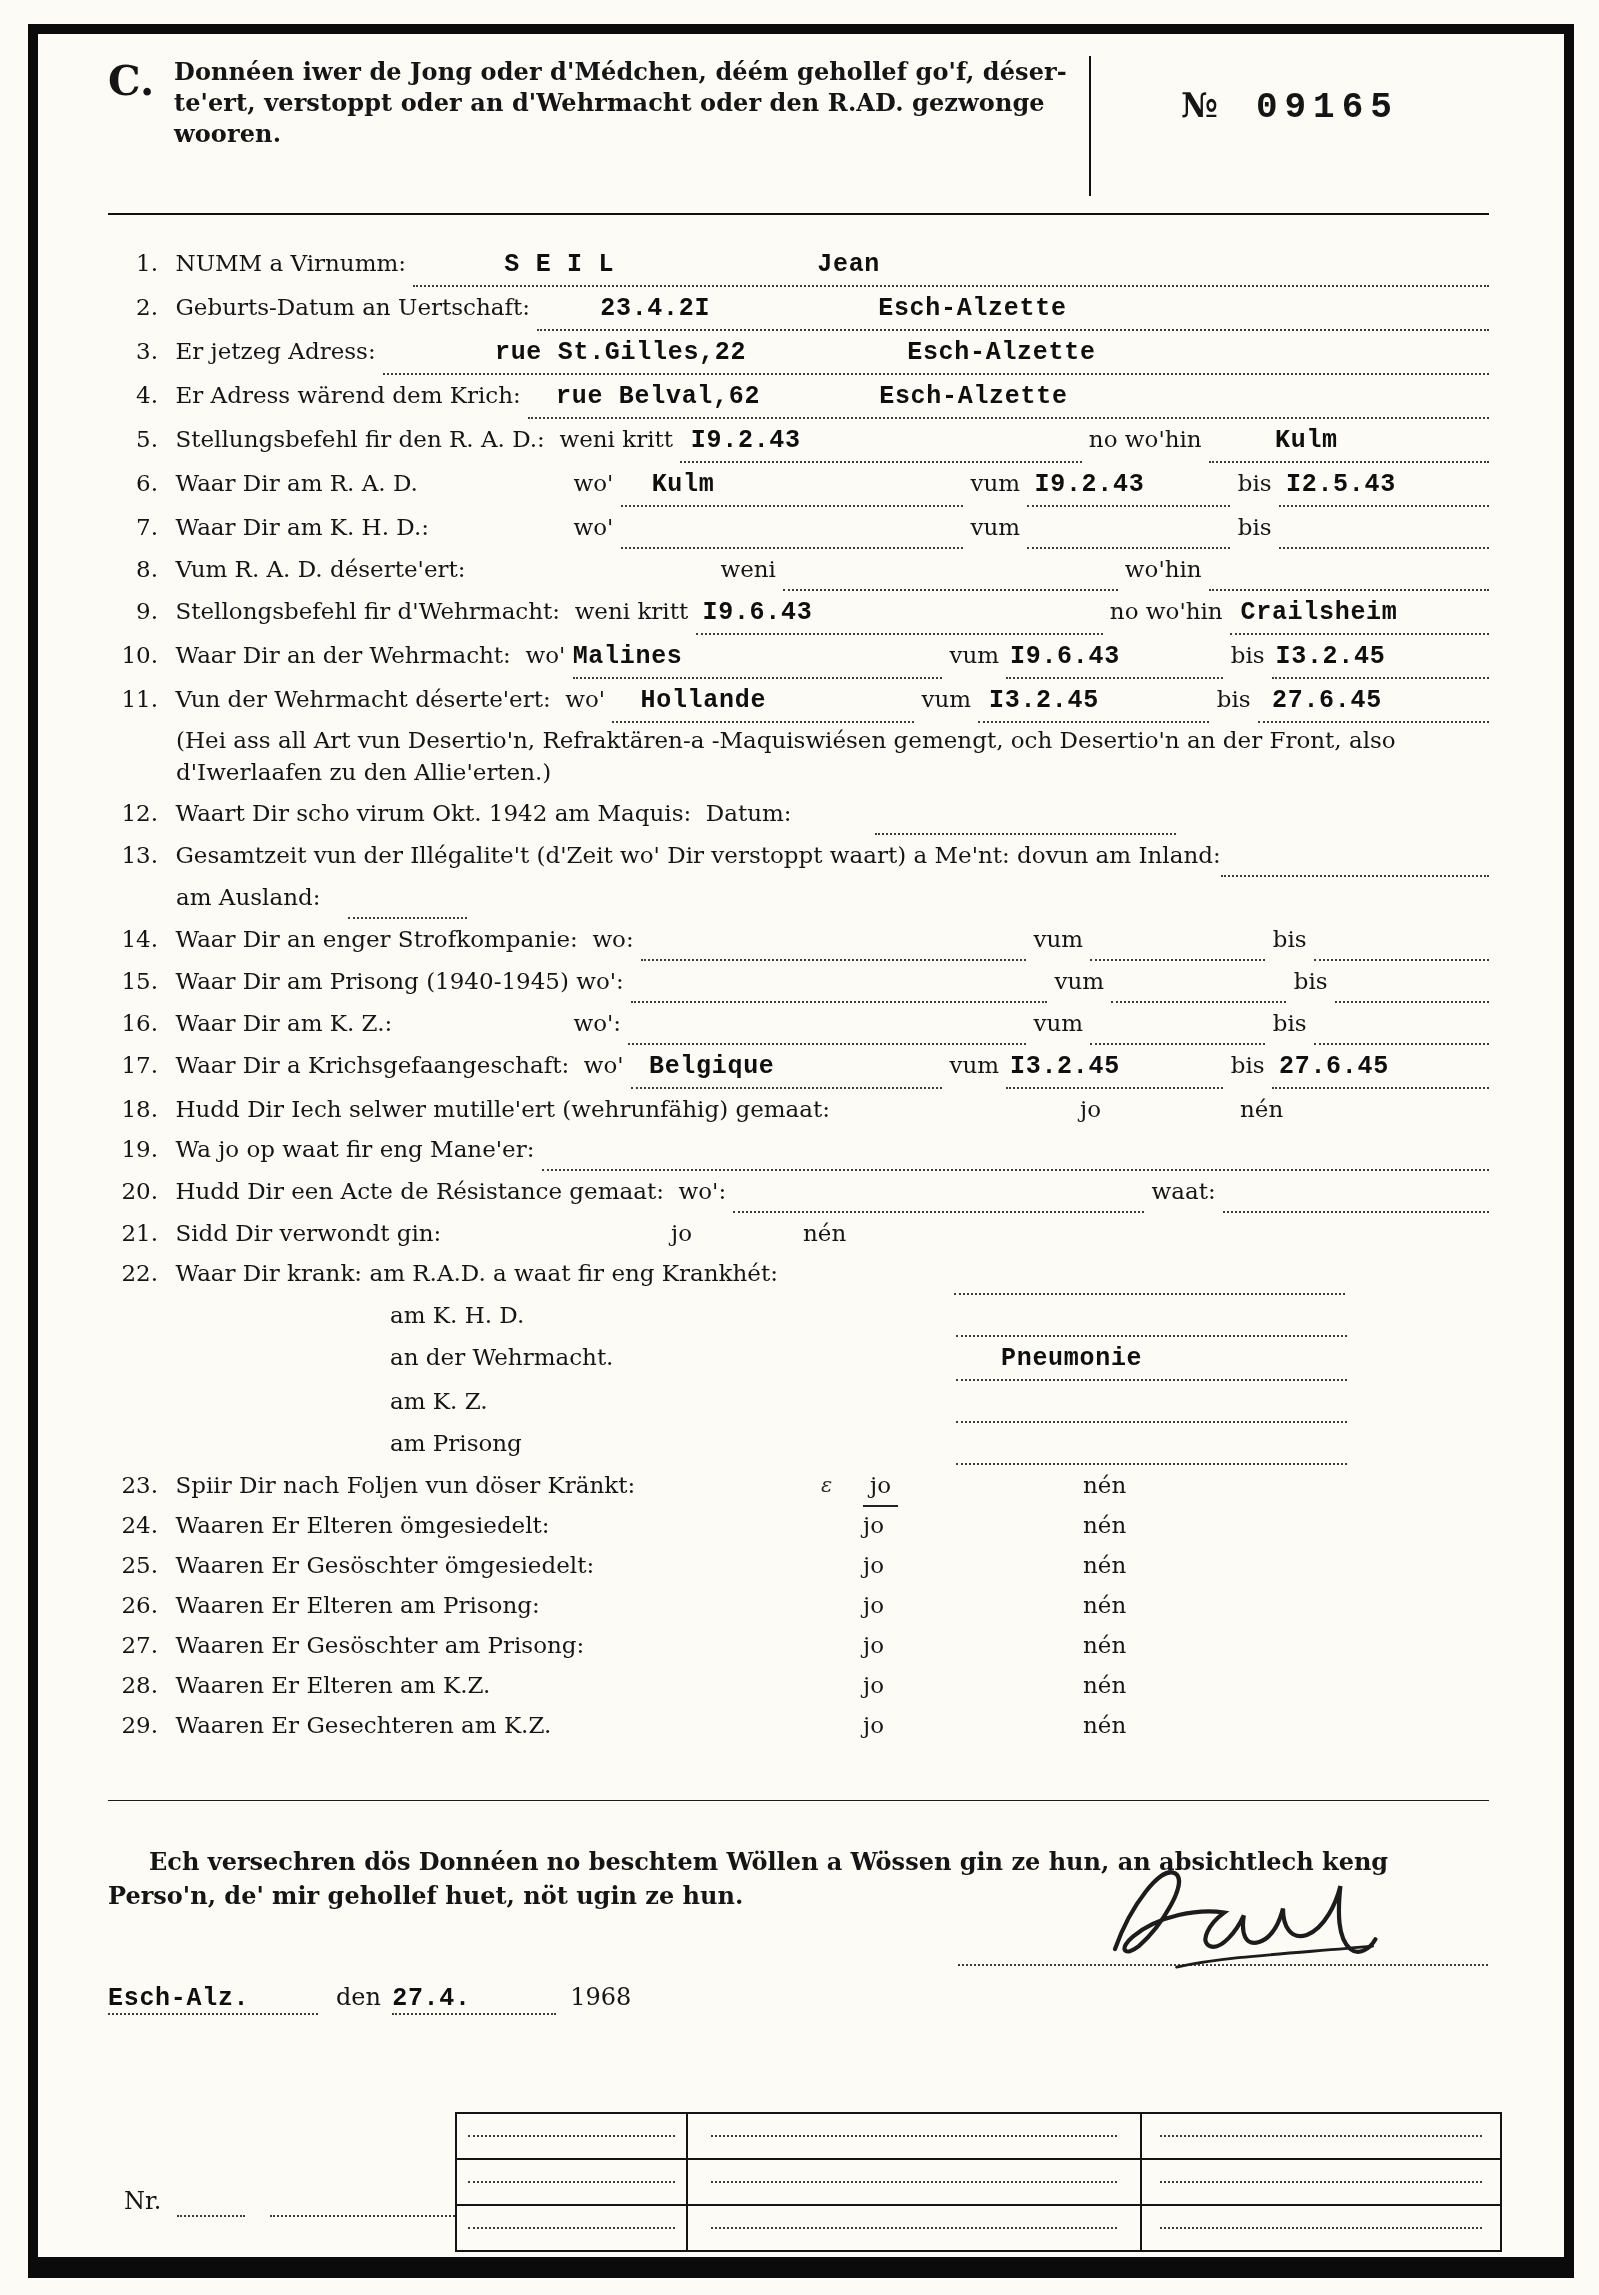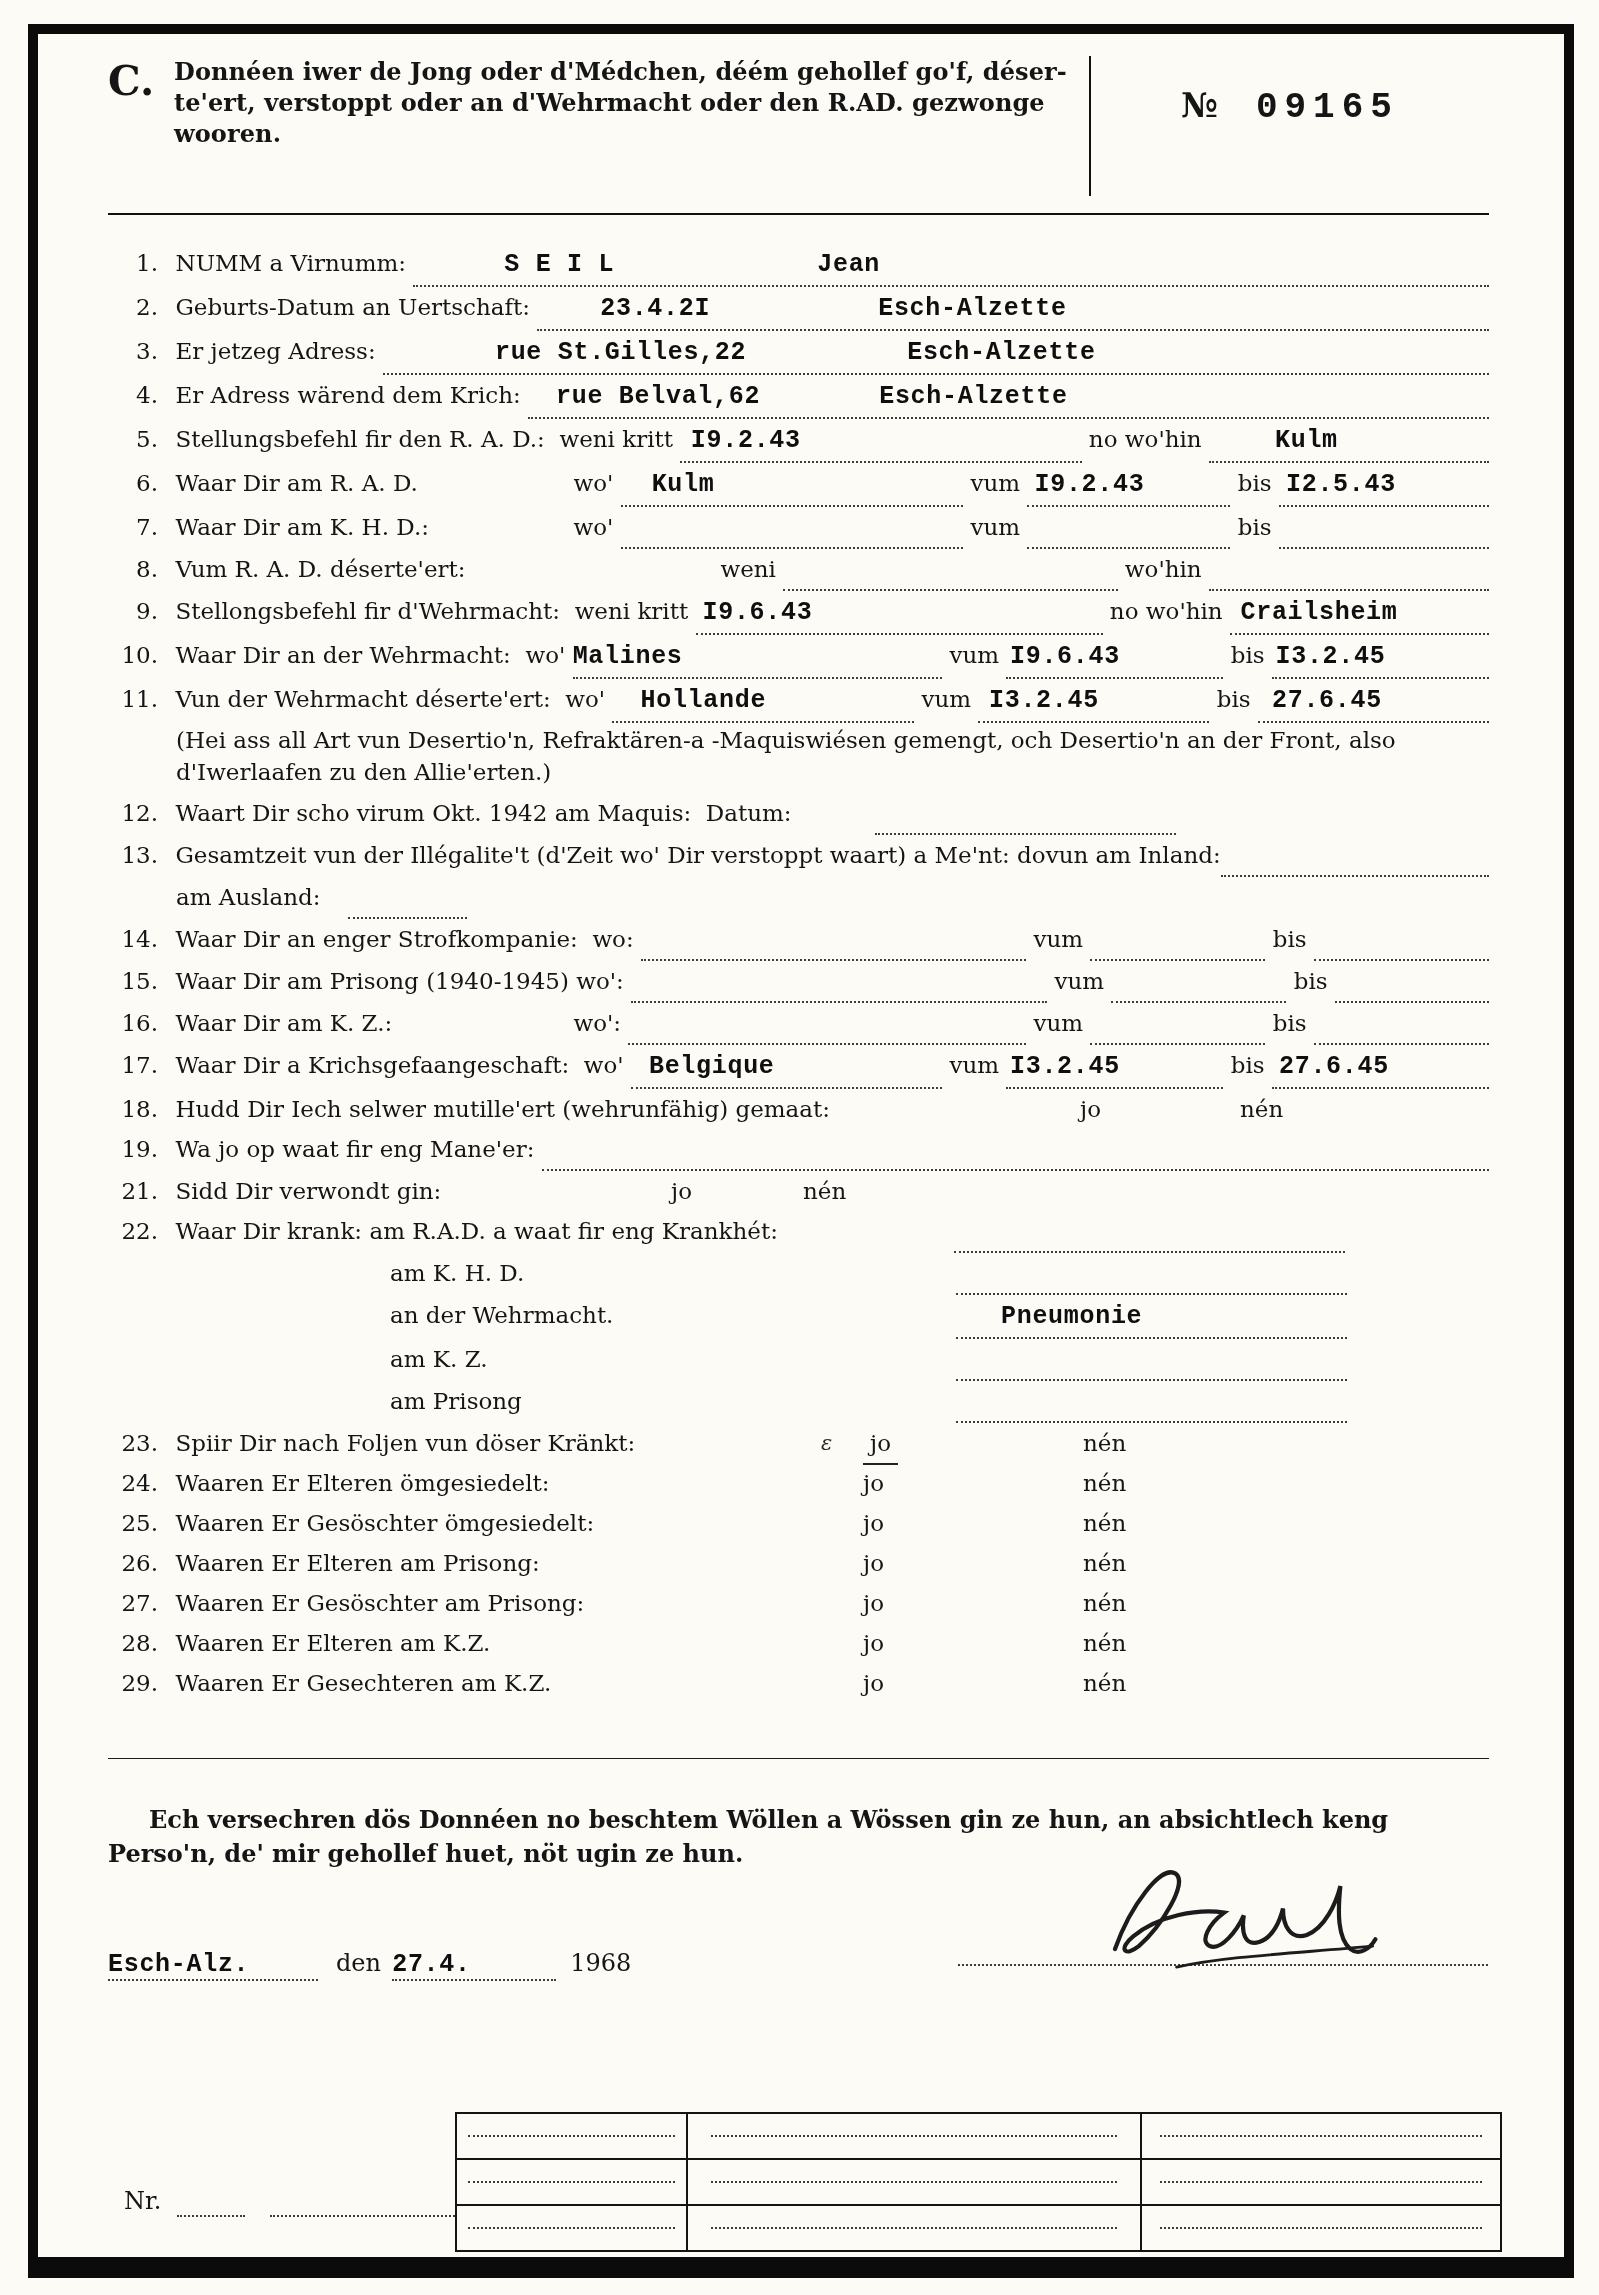--- a/index.html
+++ b/index.html
@@ -34,21 +34,21 @@
            letter-spacing:0.7px; color:#0f0f0f; display:inline-block; }
   .plain { position:absolute; }
   .plain.ul { border-bottom:2.1px solid #222; padding:0 7px; }
   .plain.hand { font-style:italic; font-size:21px; color:#2c2c2c; }
 
   
   .rule2 { height:1.4px; background:#1d1d1d; margin-top:55px; }
   .declaration { margin-top:44px; font-size:24px; font-weight:600; line-height:34px; }
   .dec-indent { text-indent:41px; }
   .dateline { display:flex; align-items:baseline; margin-top:70px; font-size:24px; }
-  .dl-place { width:210px; flex:0 0 210px;margin-top:8px; }
+  .dl-place { width:210px; flex:0 0 210px; }
   .dl-date  { width:164px; flex:0 0 164px; }
   .dateline .lbl { margin:0 11.2px 0 18px; }
   .dateline .year { margin-left:14px; }
 
   .signature-block { position:absolute; left:958px; top:1810px; width:530px; height:156px;
                      border-bottom:2.1px dotted #3c3c3c; }
   .signature-block svg { position:absolute; left:136px; bottom:-19.6px; }
 
   .bottom { position:absolute; left:124px; top:2112px; width:1381px; display:flex; align-items:flex-start; }
   .nrline { width:331px; display:flex; align-items:baseline; padding-top:75px; font-size:24px; }
@@ -221,20 +221,27 @@
           <span class="lbl">Hudd Dir Iech selwer mutille'ert (wehrunfähig) gemaat:</span>
           <span class="plain" style="left: 972px;">jo</span>
           <span class="plain" style="left: 1132px;">nén</span>
         </div>
         <div class="frow">
           <span class="num">19.</span>
           <span class="lbl">Wa jo op waat fir eng Mane'er: </span>
           <span class="fill" style="flex: 1 1 21px;"></span>
         </div>
         <div class="frow">
+          <span class="num">20.</span>
+          <span class="lbl">Hudd Dir een Acte de Résistance gemaat:  wo': </span>
+          <span class="fill" style="flex: 1 1 21px;"></span>
+          <span class="lbl"> waat: </span>
+          <span class="fill" style="width: 266px; flex: 0 0 266px;"></span>
+        </div>
+        <div class="frow">
           <span class="num">21.</span>
           <span class="lbl">Sidd Dir verwondt gin:</span>
           <span class="plain" style="left: 563px;">jo</span>
           <span class="plain" style="left: 695px;">nén</span>
         </div>
         <div class="frow">
           <span class="num">22.</span>
           <span class="lbl" style="width: 778px; flex: 0 0 778px;">Waar Dir krank: am R.A.D. a waat fir eng Krankhét: </span>
           <span class="fill" style="width: 391px; flex: 0 0 391px;"></span>
         </div>

